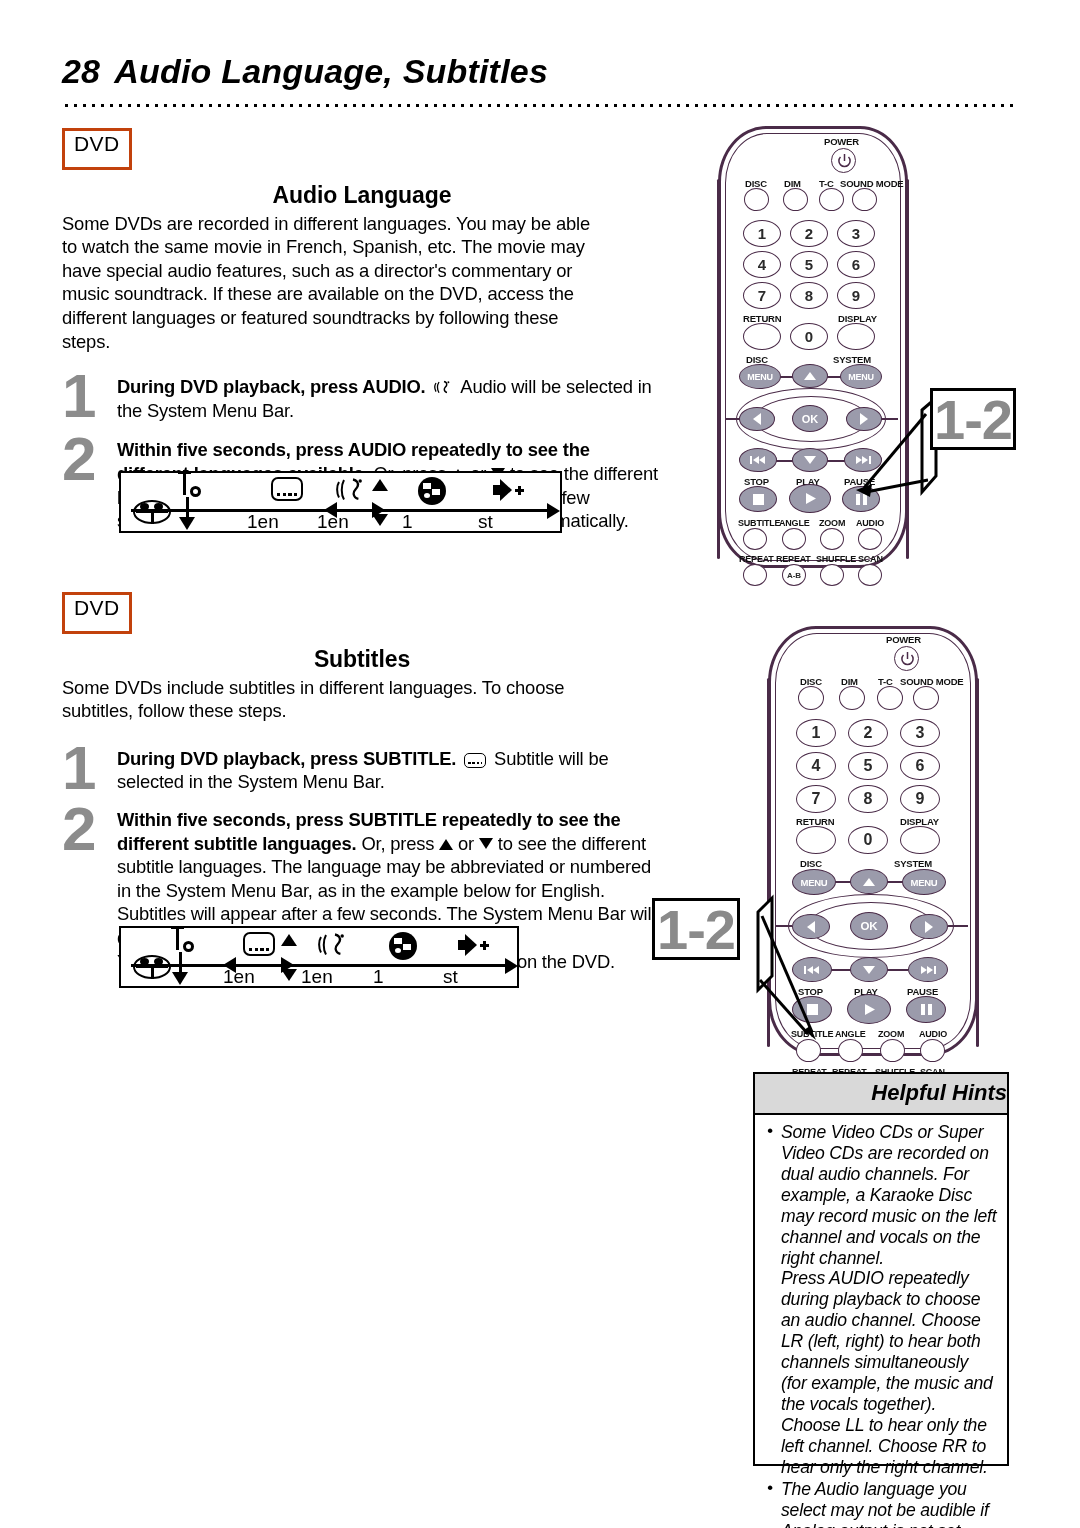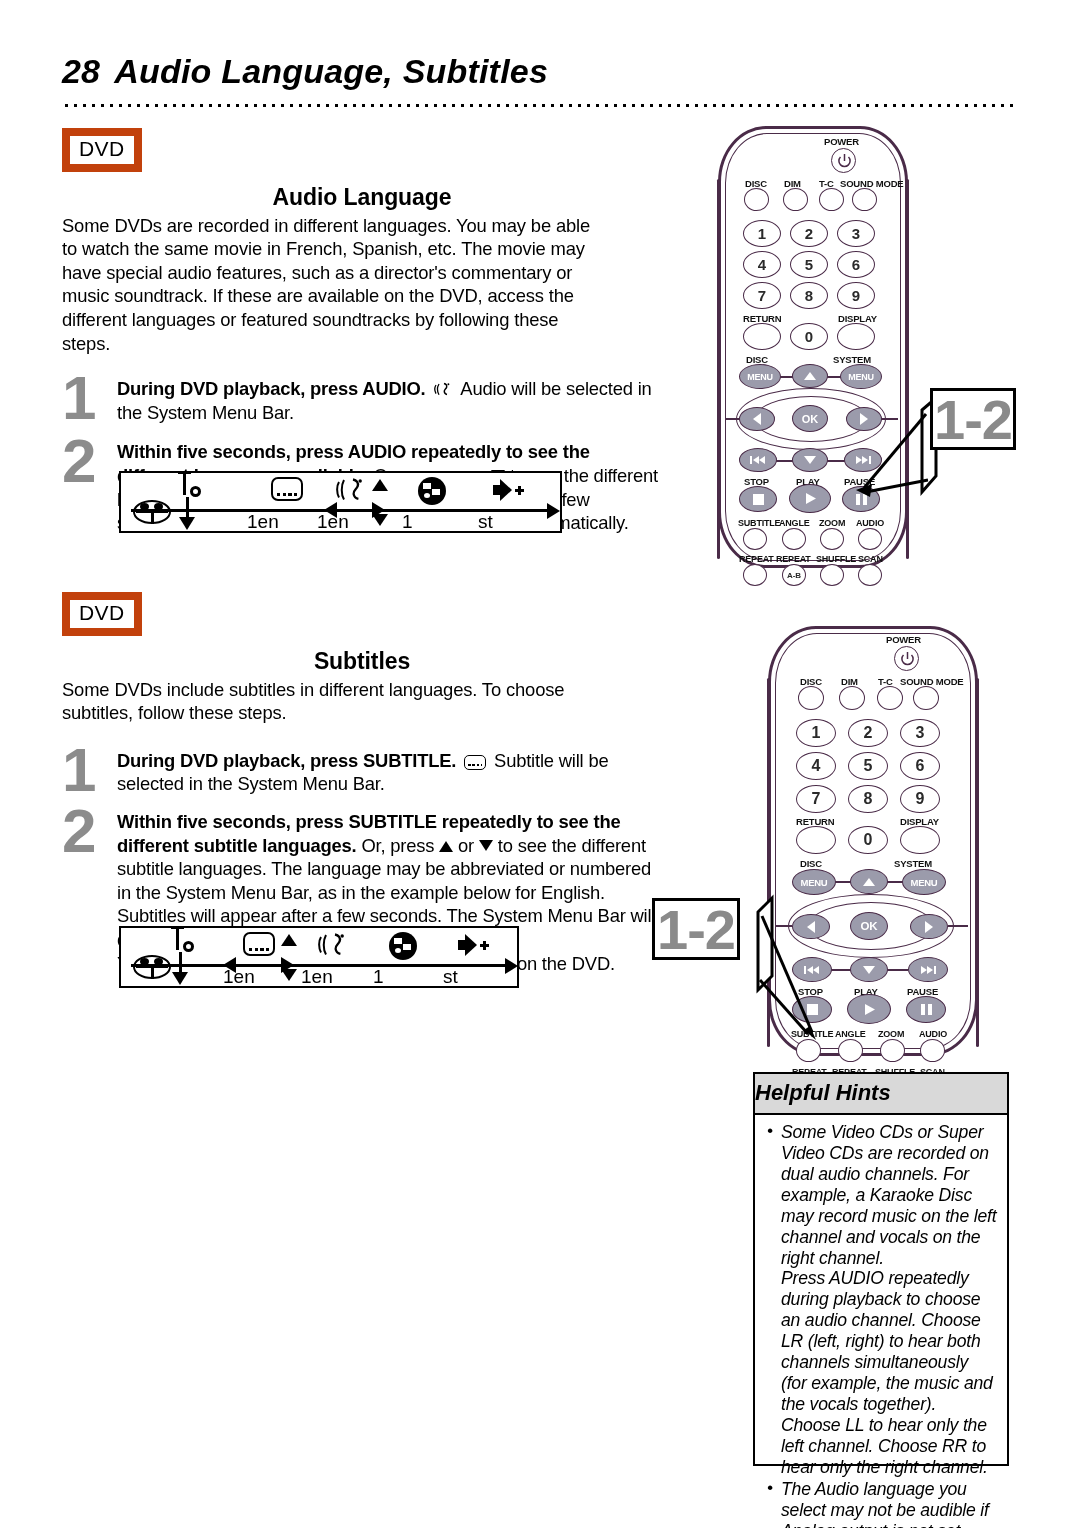--- a/index.html
+++ b/index.html
@@ -23,21 +23,21 @@
   .dotrule{
     position:absolute; left:62px; top:103px; width:952px; height:5px;
     background-image:radial-gradient(circle, #000 1.7px, transparent 1.9px);
     background-size:9px 5px; background-repeat:repeat-x;
   }
 
   
   .leftcol{ position:absolute; left:62px; top:128px; width:600px; }
 
   .dvdbadge{
-    display:inline-block; border:8px solid #c2410c; padding:1px 9px 3px 9px;
+    display:inline-block; border:3px solid #c2410c; padding:1px 9px 11px 9px;
     font-size:21px; line-height:1.12; font-weight:400; letter-spacing:0.4px;
   }
   .sect-h{
     font-size:23px; font-weight:bold; margin:12px 0 3px 0; letter-spacing:-0.1px;text-align:center;
   }
   .body-p{
     font-size:18.4px; line-height:1.283; margin:0; letter-spacing:-0.15px;
     width:545px;
   }
 
@@ -156,21 +156,21 @@
   .rc-conn{ position:absolute; background:#4a2b48; height:1.5px; }
 
   
   .callout{ position:absolute; }
   .co-box{ position:absolute; border:3px solid #000; background:#fff;
            display:flex; align-items:center; justify-content:center;
            font-size:56px; font-weight:bold; color:#8a8a8a; letter-spacing:-1px; }
 
   
   .hints{ position:absolute; border:2.6px solid #000; background:#fff; }
-  .hints-h{ border-bottom:2.6px solid #000; background:#d9d9d9; text-align:left;
+  .hints-h{ border-bottom:2.6px solid #000; background:#d9d9d9; text-align:right;
             font-size:22px; font-weight:bold; font-style:italic; padding:6px 0 7px 0; }
   .hints-b{ padding:7px 10px 8px 10px; }
   .hint-li{ position:relative; padding-left:16px; font-style:italic;
             font-size:17.6px; line-height:1.19; letter-spacing:-0.2px; }
   .hint-li .bull{ position:absolute; left:2px; top:-1px; font-size:17px; }
   .hint-sub{ font-style:italic; font-size:17.6px; line-height:1.19; letter-spacing:-0.2px;
              padding-left:16px; }
 </style>
 </head>
 <body>

